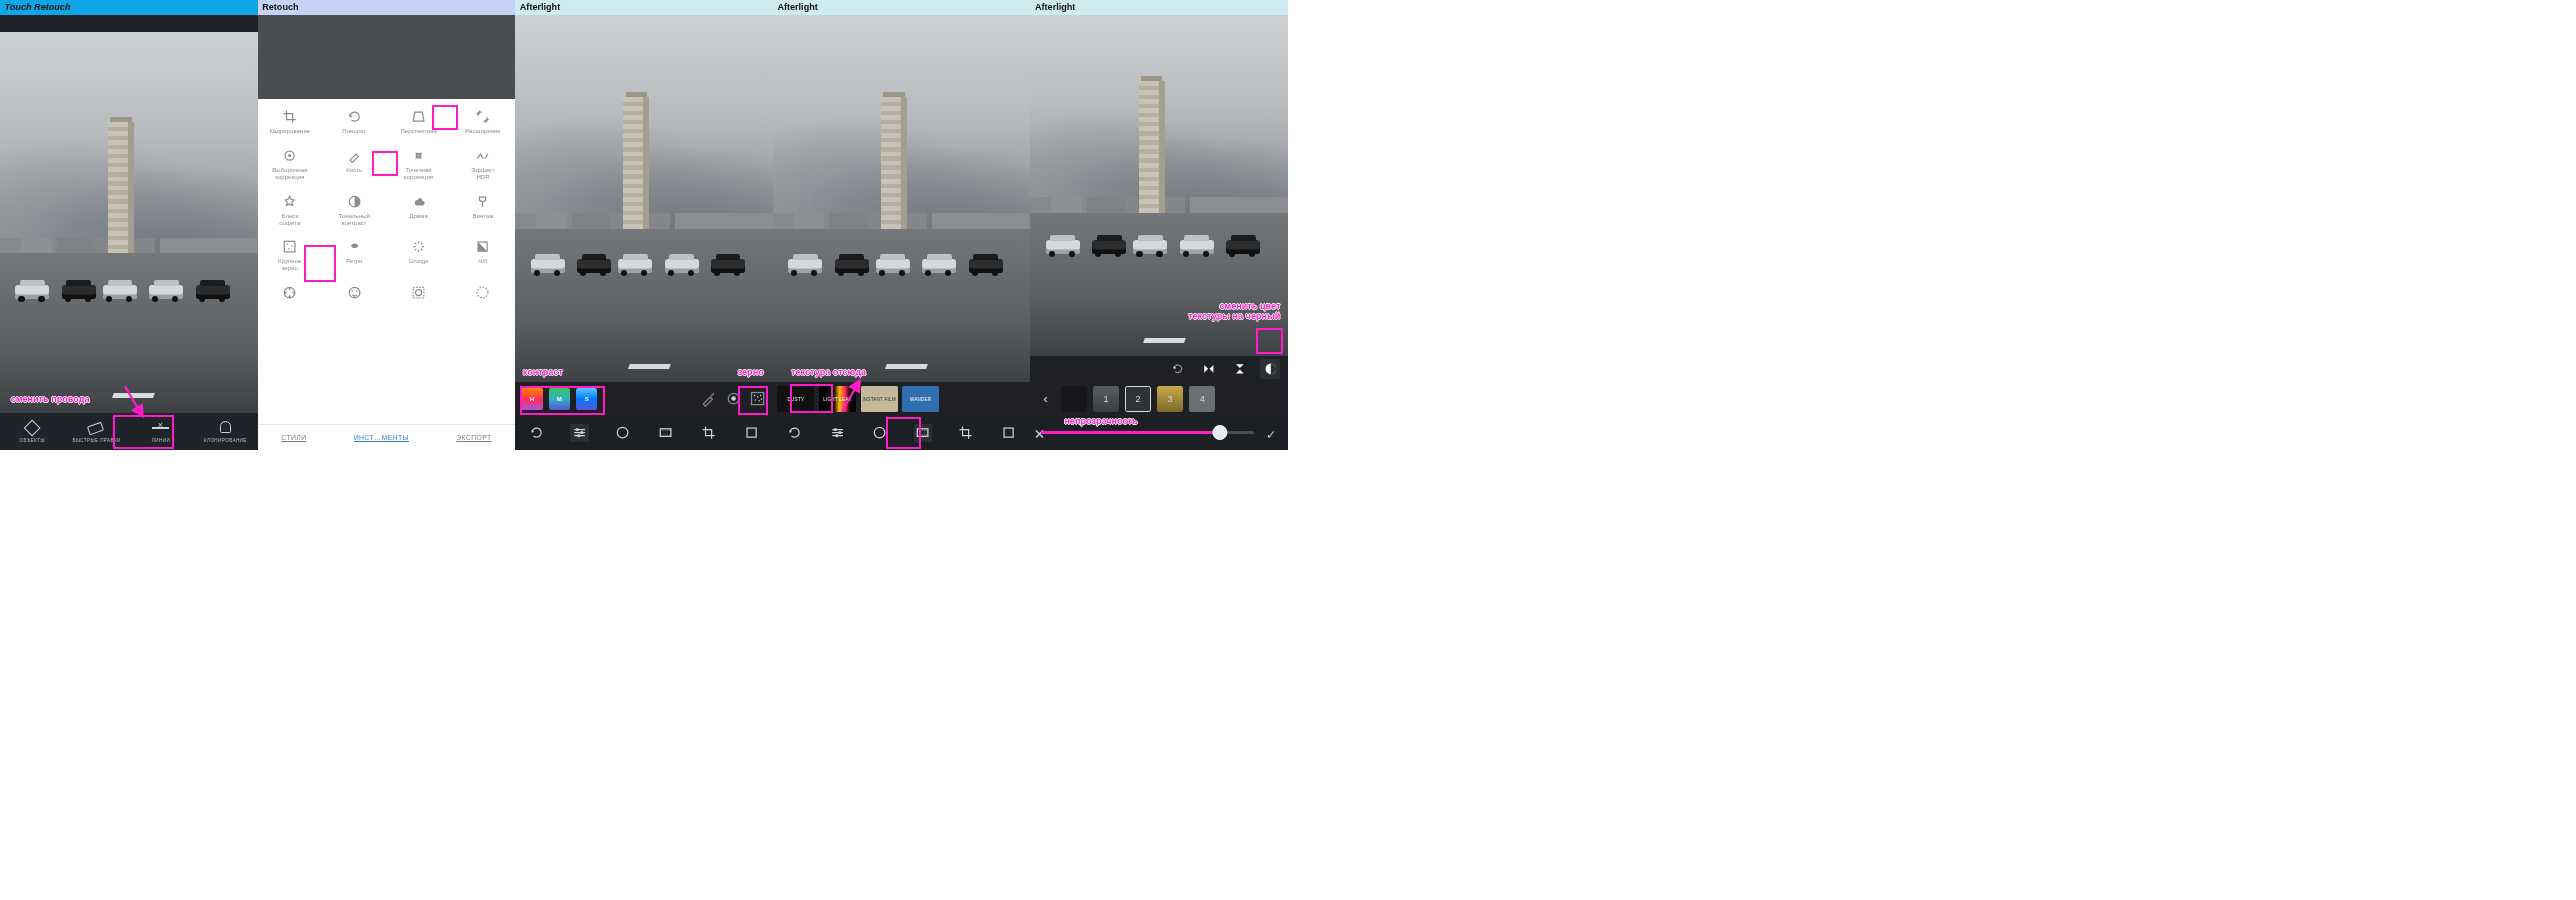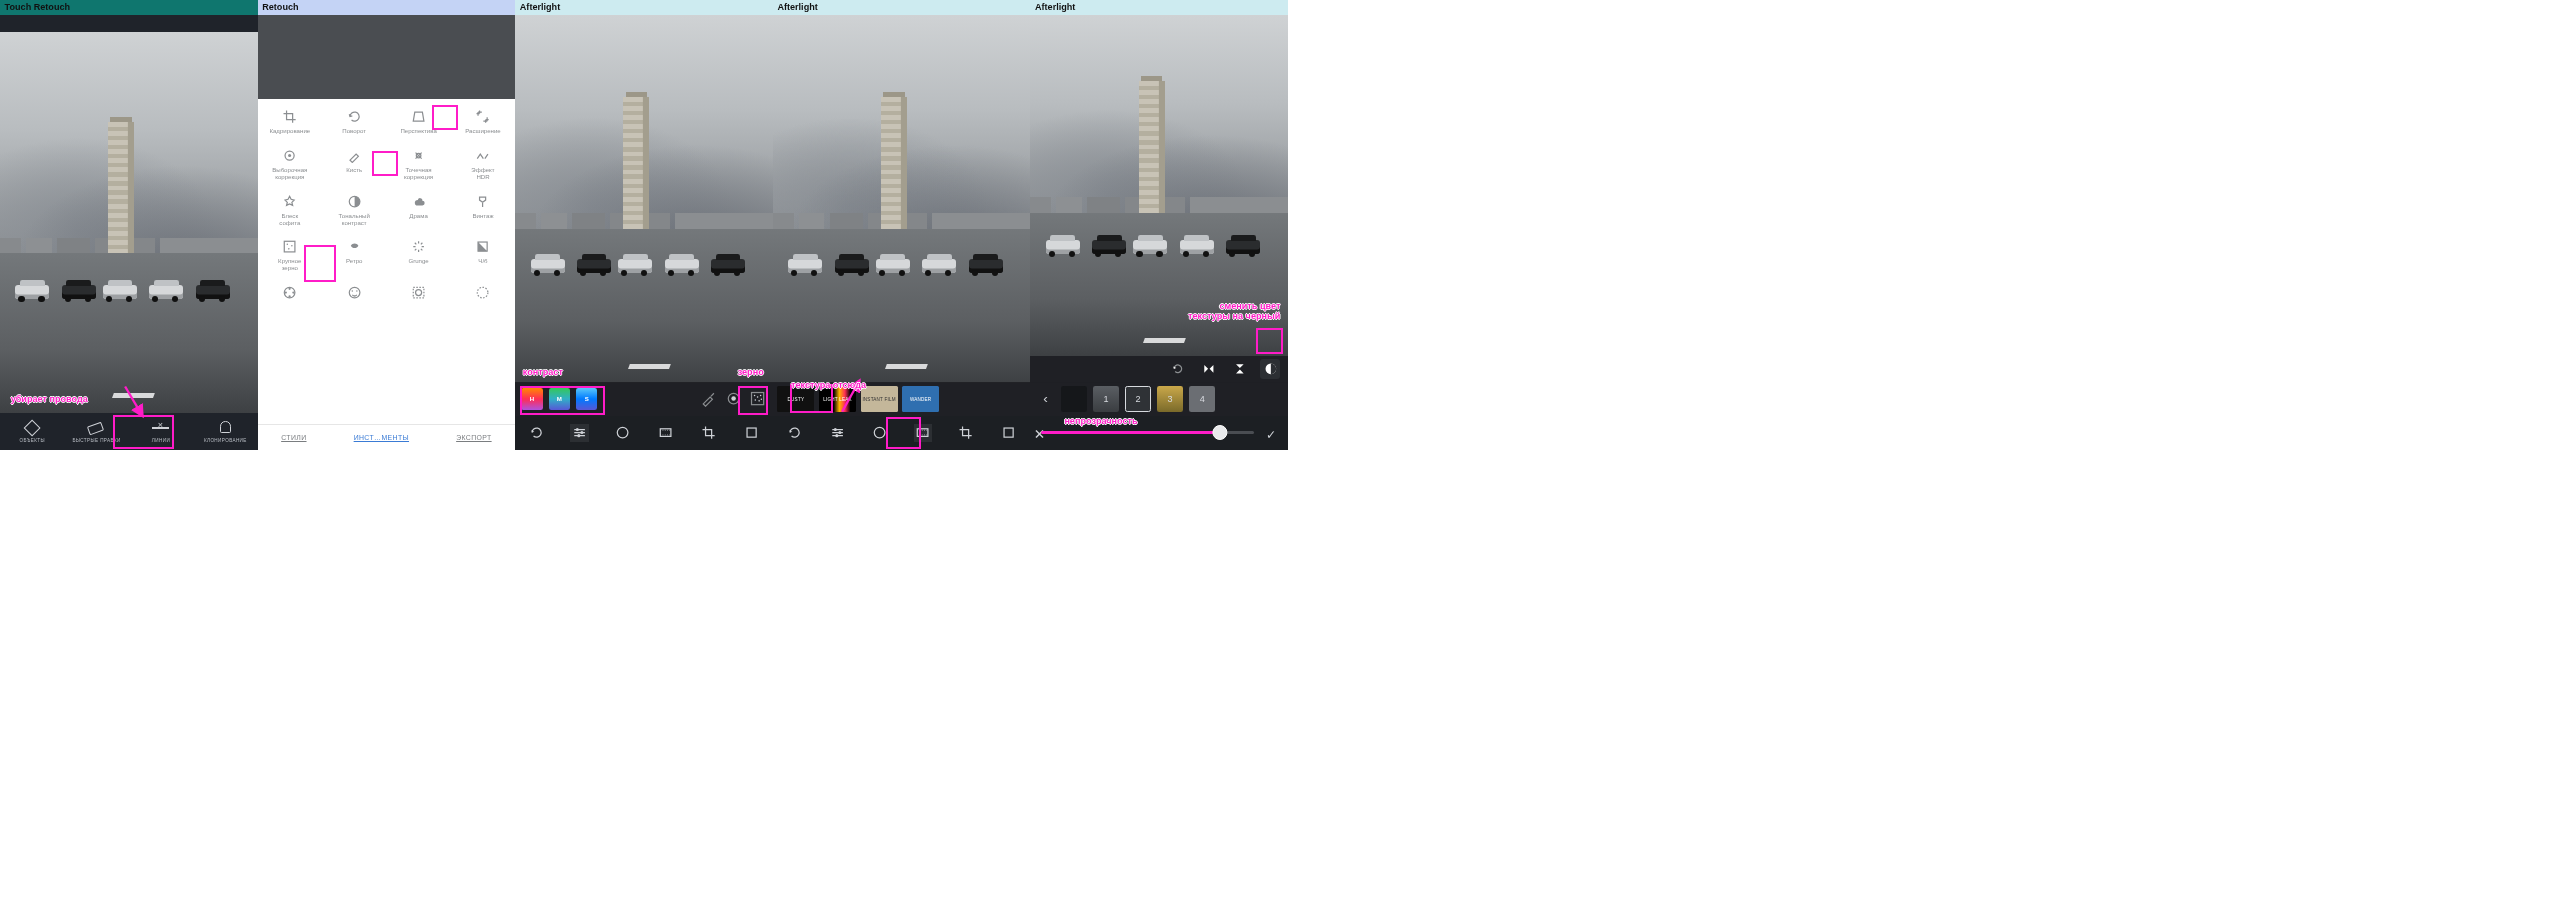--- a/index.html
+++ b/index.html
@@ -1,20 +1,20 @@
 <!DOCTYPE html>
 <html style="font-size:12.2px"><head>
 <meta charset="utf-8">
 <style>
   * { box-sizing: border-box; margin: 0; padding: 0; }
   body { font-family: -apple-system, Helvetica, Arial, sans-serif; background: #fff; }
   .row { display: flex; width: 1288px; height: 450px; }
   .panel { position: relative; width: 20%; height: 100%; display: flex; flex-direction: column; border-right: 0px solid #ccc; }
   .header { height: 15.2px; padding: 1.5px 4.6px; font-weight: 700; font-size: 9.1px; white-space: nowrap; }
-  .h-purple { background: #0f766e; color: #111; }
+  .h-purple { background: #0ea5e9; color: #111; font-style: italic; }
   .h-blue   { background: #c4d3f5; color: #111; }
   .h-cyan   { background: #cdebf0; color: #111; }
   .body { flex: 1; position: relative; background: #2b2f36; overflow: hidden; }
 
   
   .anno { position: absolute; color: #ff1cc8; font-weight: 700; font-size: 9.1px;
           text-shadow: -0.8px 0 #fff, 0.8px 0 #fff, 0 -0.8px #fff, 0 0.8px #fff; pointer-events: none; z-index: 50; }
   .arrow { position: absolute; z-index: 49; pointer-events: none; }
   .arrow svg { overflow: visible; }
   .hl { position: absolute; border: 2.3px solid #ff1cc8; pointer-events: none; z-index: 48; }
@@ -138,21 +138,21 @@
           <div class="tower"></div>
           <div class="ground"></div>
         <div class="roadpaint"></div>
         <div class="car" style="left:6%"></div>
           <div class="car dark" style="left:24%"></div>
         <div class="car" style="left:40%"></div>
           <div class="car" style="left:58%"></div>
         <div class="car dark" style="left:76%"></div>
       </div>
 
-      <div class="anno" style="left:10.7px;bottom:46px">убирает провода</div>
+      <div class="anno" style="left:10.7px;bottom:46px">сменить провода</div>
       <div class="arrow" style="left:122px;bottom:35px;width:23px;height:30.5px">
         <svg width="23" height="30.5" viewBox="0 0 30 40">
             <defs>
               <marker id="ah1" markerWidth="6" markerHeight="6" refX="3" refY="3" orient="auto">
           <path d="M0,0 L6,3 L0,6 Z" fill="#ff1cc8"></path>
               </marker>
             </defs>
           <line x1="4" y1="2" x2="24" y2="36" stroke="#ff1cc8" stroke-width="3" marker-end="url(#ah1)"></line>
           </svg>
       </div>
@@ -488,21 +488,21 @@
           <div class="tower"></div>
           <div class="ground"></div>
         <div class="roadpaint"></div>
         <div class="car" style="left:6%"></div>
           <div class="car dark" style="left:24%"></div>
         <div class="car" style="left:40%"></div>
           <div class="car" style="left:58%"></div>
         <div class="car dark" style="left:76%"></div>
       </div>
 
-      <div class="anno" style="left:18.3px;bottom:60px">текстура отсюда</div>
+      <div class="anno" style="left:18.3px;bottom:73px">текстура отсюда</div>
       <div class="arrow" style="left:66px;bottom:35px;width:23px;height:34px">
         <svg width="23" height="34" viewBox="0 0 30 44">
             <defs>
               <marker id="ah4" markerWidth="6" markerHeight="6" refX="3" refY="3" orient="auto">
           <path d="M0,0 L6,3 L0,6 Z" fill="#ff1cc8"></path>
               </marker>
             </defs>
           <line x1="4" y1="40" x2="24" y2="4" stroke="#ff1cc8" stroke-width="3" marker-end="url(#ah4)"></line>
           </svg>
       </div>

